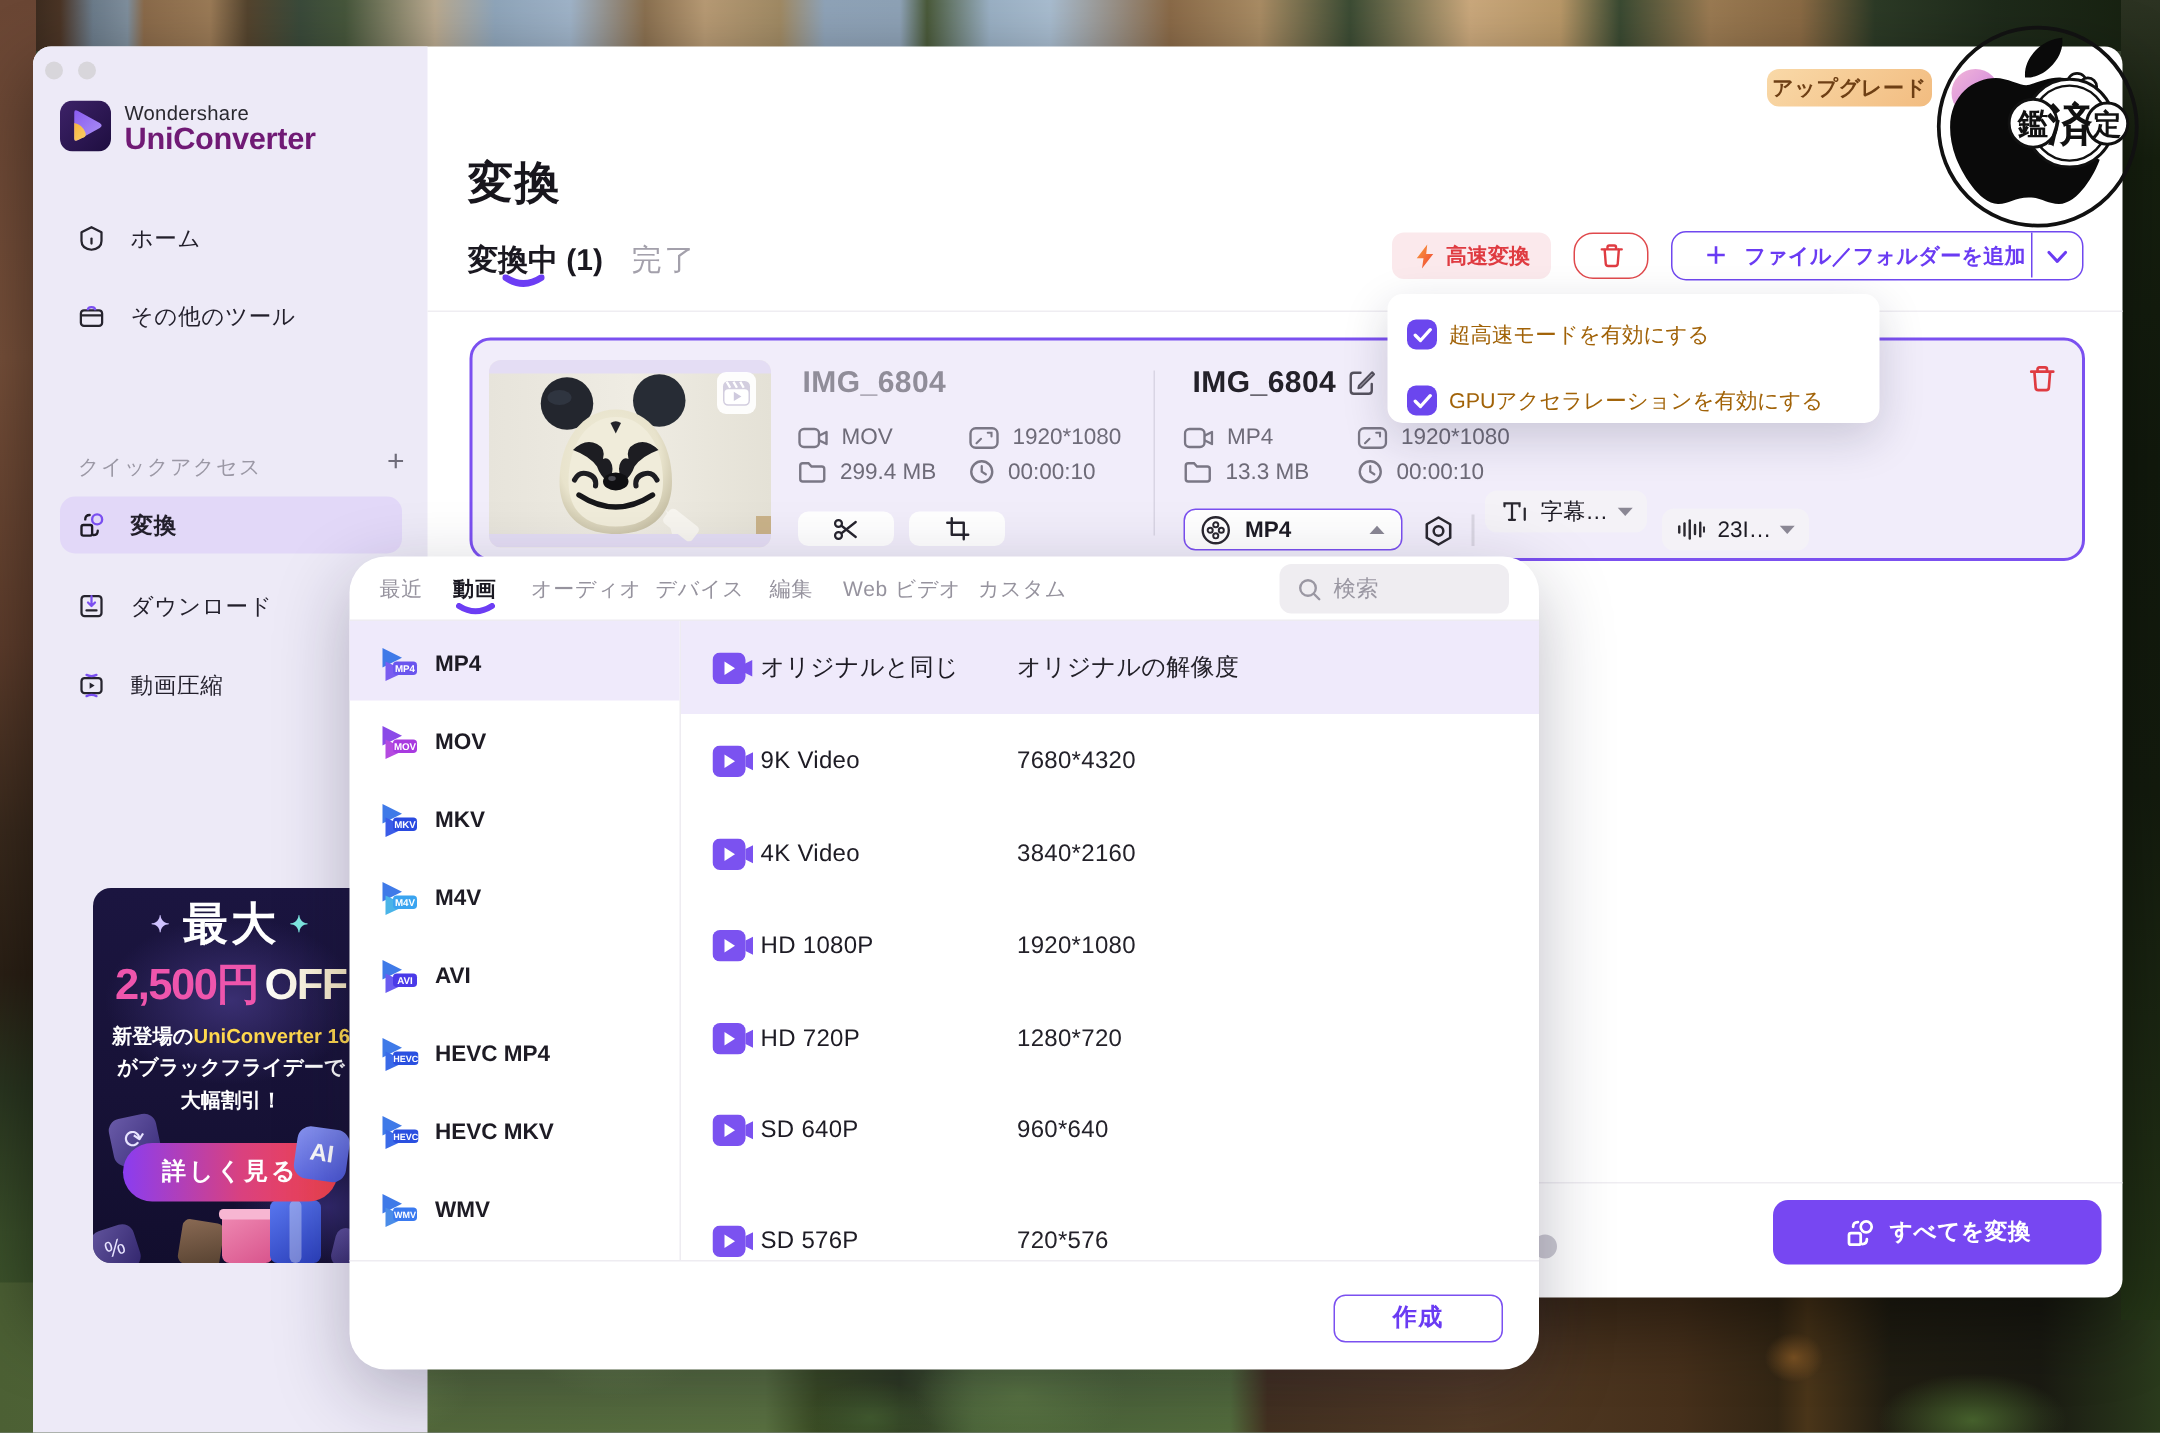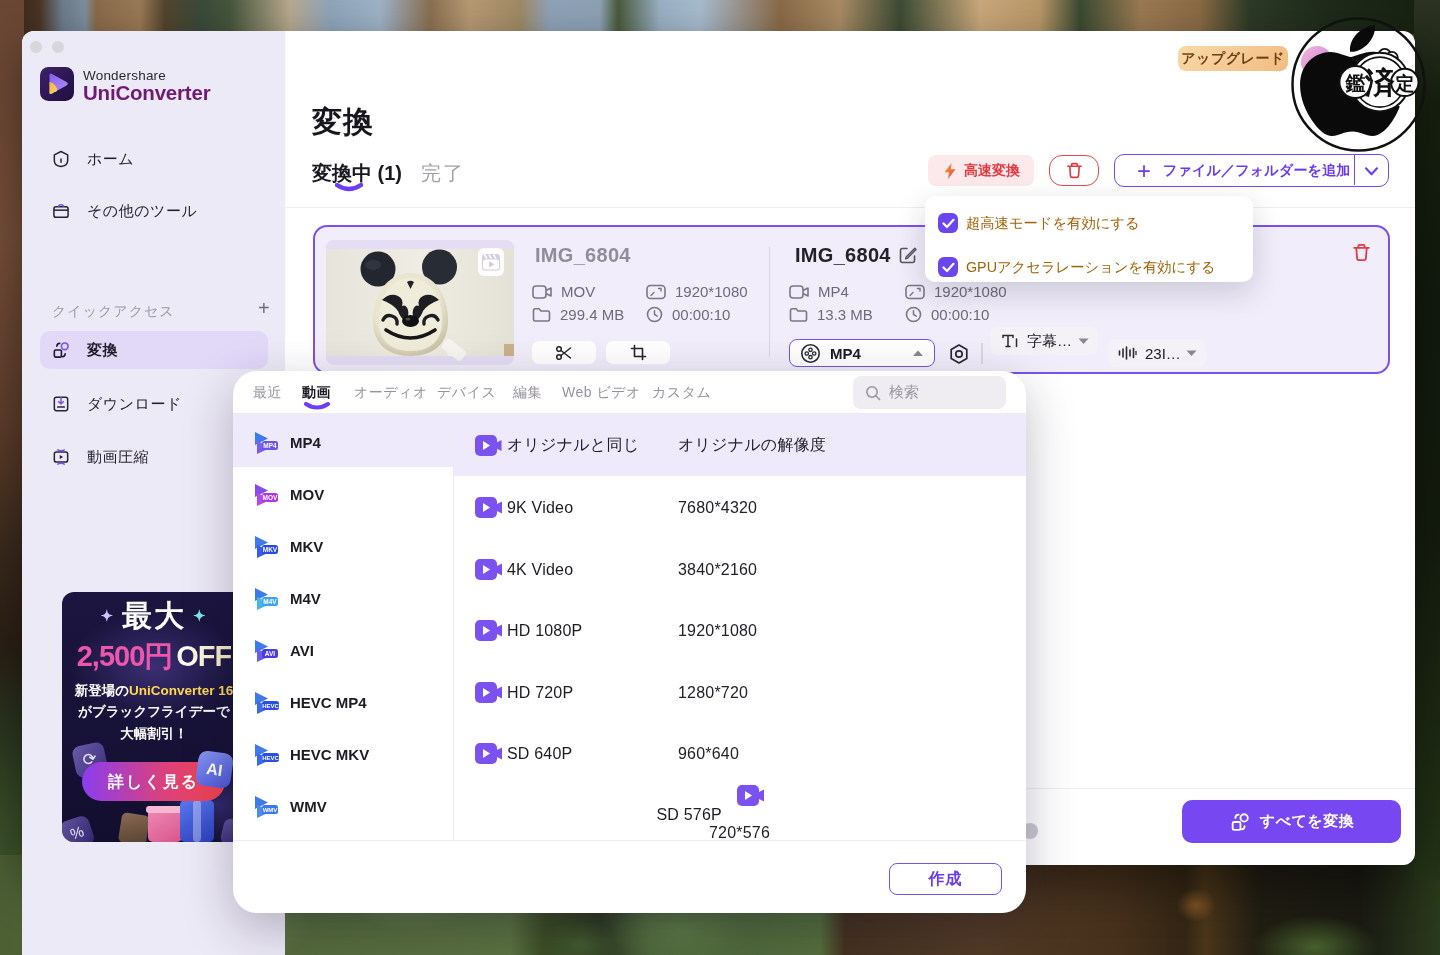--- a/index.html
+++ b/index.html
@@ -593,21 +593,21 @@
       </div>
     <div class="rrow" style="top:352px;">
         <svg class="ic" width="27" height="21" viewBox="0 0 27 21">
           <rect x="0" y="0" width="22" height="21" rx="5" fill="#7b52f0"></rect>
           <path d="M8 6 L15 10.5 L8 15 Z" fill="#fff"></path>
           <path d="M22 7 L27 4.5 V16.5 L22 14 Z" fill="#7b52f0"></path>
         </svg>
         <div class="n">SD 640P</div>
         <div class="r">960*640</div>
       </div>
-    <div class="rrow" style="top:414px;flex-direction:column;">
+    <div class="rrow" style="top:426px;">
         <svg class="ic" width="27" height="21" viewBox="0 0 27 21">
           <rect x="0" y="0" width="22" height="21" rx="5" fill="#7b52f0"></rect>
           <path d="M8 6 L15 10.5 L8 15 Z" fill="#fff"></path>
           <path d="M22 7 L27 4.5 V16.5 L22 14 Z" fill="#7b52f0"></path>
         </svg>
         <div class="n">SD 576P</div>
         <div class="r">720*576</div>
       </div>
 
     <div id="createbtn">作成</div>

